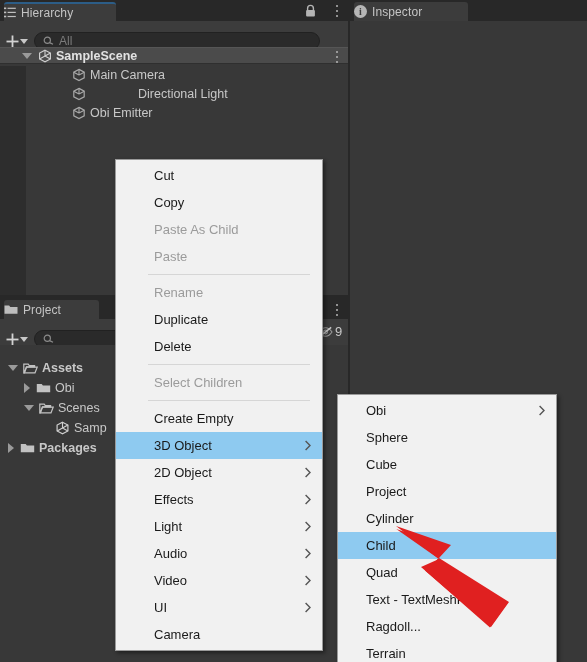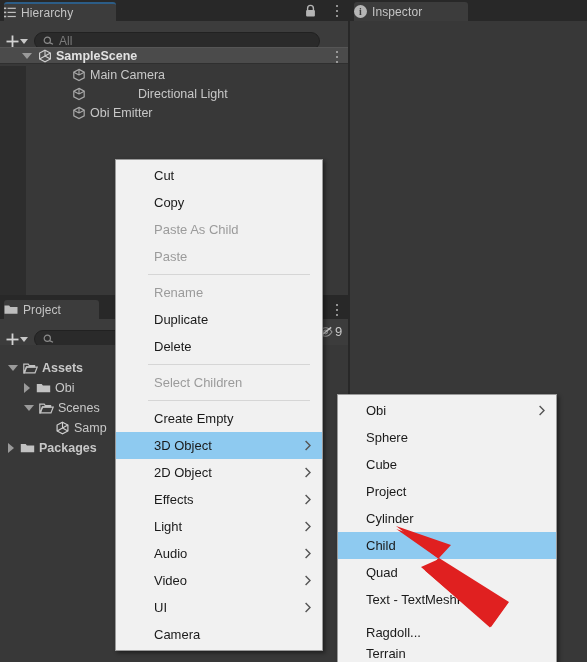--- a/index.html
+++ b/index.html
@@ -594,21 +594,21 @@
     </div>
     <div class="ctx-item selected" style="padding-left:28px;">
       <span>Child</span>
     </div>
     <div class="ctx-item" style="padding-left:28px;">
       <span>Quad</span>
     </div>
     <div class="ctx-item" style="padding-left:28px;">
       <span>Text - TextMeshPro</span>
     </div>
-    <div class="ctx-item" style="padding-left:28px;align-items:flex-end;">
+    <div class="ctx-item" style="padding-left:28px;">
       <span>Ragdoll...</span>
     </div>
     <div class="ctx-item" style="padding-left:28px;">
       <span>Terrain</span>
     </div>
 
   </div>
 
   <div id="red-arrow">
     <svg width="130" height="118" viewBox="0 0 130 118">

